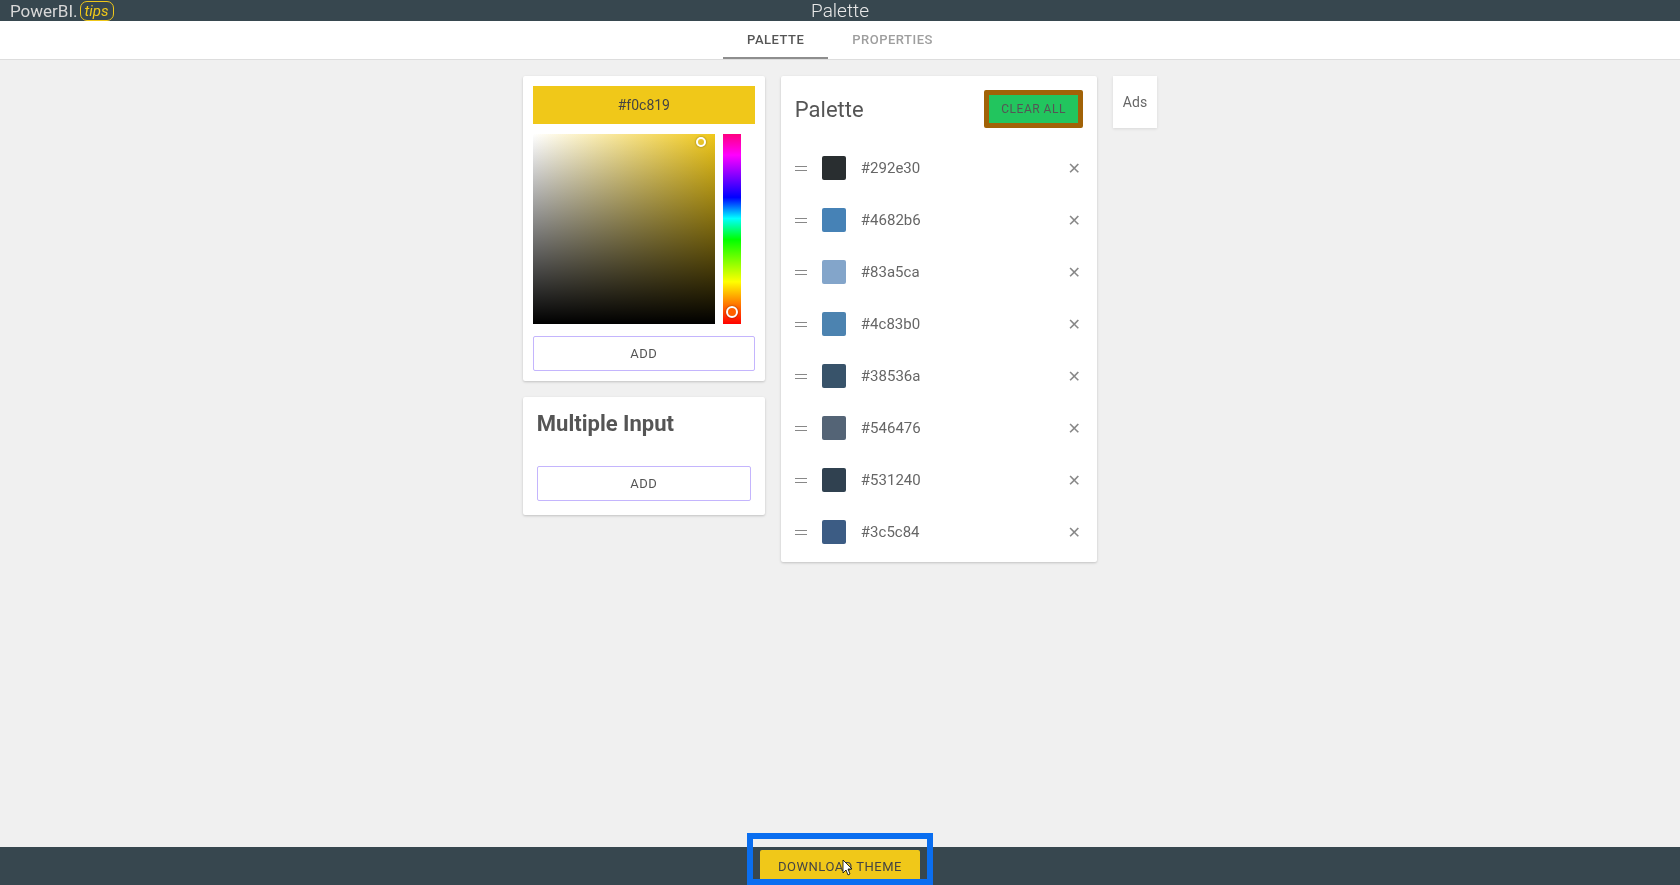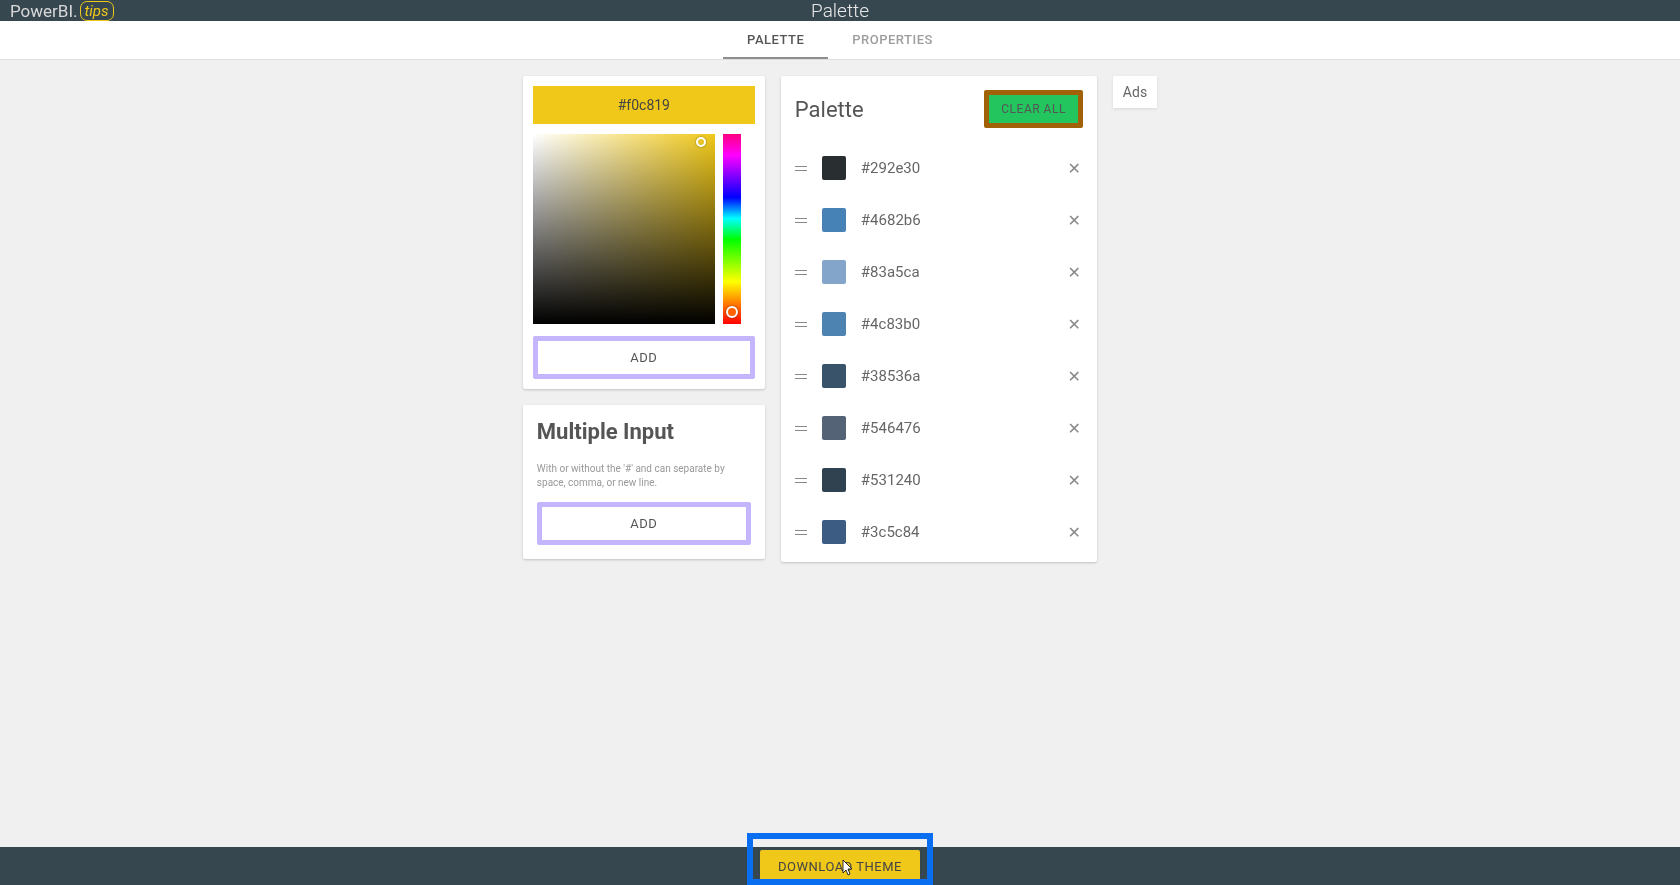--- a/index.html
+++ b/index.html
@@ -18,41 +18,41 @@
     .left-column { display: flex; flex-direction: column; gap: 16px; width: 242px; }
     .card { background: #fff; border-radius: 2px; box-shadow: 0 1px 3px rgba(0,0,0,0.12), 0 1px 2px rgba(0,0,0,0.08); }
 
     .picker-card { padding: 10px; }
     .hex-display { background: #f0c819; text-align: center; padding: 11px 0; font-size: 14px; color: #444; margin-bottom: 10px; }
     .picker-body { display: flex; gap: 8px; }
     .saturation { width: 182px; height: 190px; position: relative; background: linear-gradient(to top, #000, transparent), linear-gradient(to right, #fff, #f0c819); cursor: crosshair; }
     .saturation-handle { position: absolute; width: 10px; height: 10px; border: 2px solid #fff; border-radius: 50%; box-shadow: 0 0 2px rgba(0,0,0,0.5); top: 8px; right: 14px; transform: translate(50%,-50%); }
     .hue-strip { width: 18px; height: 190px; position: relative; background: linear-gradient(to bottom, #ff0080, #ff00ff, #8000ff, #0000ff, #00ffff, #00ff00, #80ff00, #ffff00, #ff8000, #ff0000); cursor: pointer; }
     .hue-handle { position: absolute; width: 12px; height: 12px; left: 50%; bottom: 12px; transform: translate(-50%,50%); border: 2px solid #fff; border-radius: 50%; background: #ff6000; box-shadow: 0 0 2px rgba(0,0,0,0.5); }
-    .btn-wide { width: 100%; padding: 9px 0; background: #fff; border: 5px solid #c4b5fd; border-radius: 2px; font-size: 13px; color: #555; letter-spacing: 0.5px; cursor: pointer; margin-top: 12px; }
+    .btn-wide { width: 100%; padding: 9px 0; background: #fff; border: 1px solid #c4b5fd; border-radius: 2px; font-size: 13px; color: #555; letter-spacing: 0.5px; cursor: pointer; margin-top: 12px; }
 
     .multi-card { padding: 14px; }
     .multi-title { font-size: 22px; color: #555; font-weight: 700; margin-bottom: 18px; }
     .multi-input { width: 100%; border: 1px solid #ccc; border-radius: 2px; padding: 14px 10px; font-size: 14px; color: #555; }
     .multi-input::placeholder { color: #999; }
     .helper-text { font-size: 10px; color: #999; margin-top: 6px; line-height: 1.4; }
 
     .palette-card { width: 316px; padding: 10px 12px 4px; }
     .palette-header { display: flex; align-items: center; justify-content: space-between; margin-bottom: 14px; padding: 4px 2px 0; }
     .palette-title { font-size: 22px; color: #555; font-weight: 400; }
     .clear-btn { background: #22c55e; border: 5px solid #a16207; border-radius: 2px; padding: 7px 12px; font-size: 12px; letter-spacing: 0.5px; color: #555; cursor: pointer; }
     .palette-list { display: flex; flex-direction: column; }
     .palette-row { display: flex; align-items: center; padding: 14px 2px; gap: 15px; }
     .drag-handle { display: flex; flex-direction: column; gap: 3px; cursor: grab; color: #888; width: 12px; }
     .drag-handle span { height: 1px; background: #888; display: block; }
     .swatch { width: 24px; height: 24px; border-radius: 2px; flex-shrink: 0; }
     .hex-label { flex: 1; font-size: 15px; color: #666; }
     .remove-btn { color: #888; font-size: 16px; cursor: pointer; background: none; border: none; padding: 2px; }
 
-    .ads-box { background: #fff; padding: 8px 10px; font-size: 14px; color: #666; box-shadow: 0 1px 3px rgba(0,0,0,0.1); align-self: flex-start; }
+    .ads-box { background: #fff; padding: 18px 10px; font-size: 14px; color: #666; box-shadow: 0 1px 3px rgba(0,0,0,0.1); align-self: flex-start; }
 
     .bottom-bar { position: absolute; bottom: 0; left: 0; right: 0; height: 38px; background: #37474f; display: flex; justify-content: center; align-items: center; }
     .download-btn { background: #f0c819; border: none; padding: 9px 18px; font-size: 13px; letter-spacing: 0.5px; color: #444; cursor: pointer; border-radius: 2px; }
     .highlight-box { position: absolute; bottom: 0; left: 50%; transform: translateX(-50%); width: 186px; height: 52px; border: 6px solid #0a6ef0; pointer-events: none; }
     .cursor-pointer { position: absolute; bottom: 6px; left: 50%; width: 16px; height: 20px; pointer-events: none; z-index: 10; }
   </style>
 </head>
 <body>
 
 <div class="top-bar">
@@ -79,21 +79,20 @@
         </div>
         <div class="hue-strip">
           <div class="hue-handle"></div>
         </div>
       </div>
       <button class="btn-wide">ADD</button>
     </div>
 
     <div class="card multi-card">
       <div class="multi-title">Multiple Input</div>
-      <div class="helper-text">With or without the '#' and can separate by space, comma, or new line.</div>
       <button class="btn-wide">ADD</button>
     </div>
 
   </div>
 
   <div class="card palette-card">
     <div class="palette-header">
       <div class="palette-title">Palette</div>
       <button class="clear-btn">CLEAR ALL</button>
     </div>

